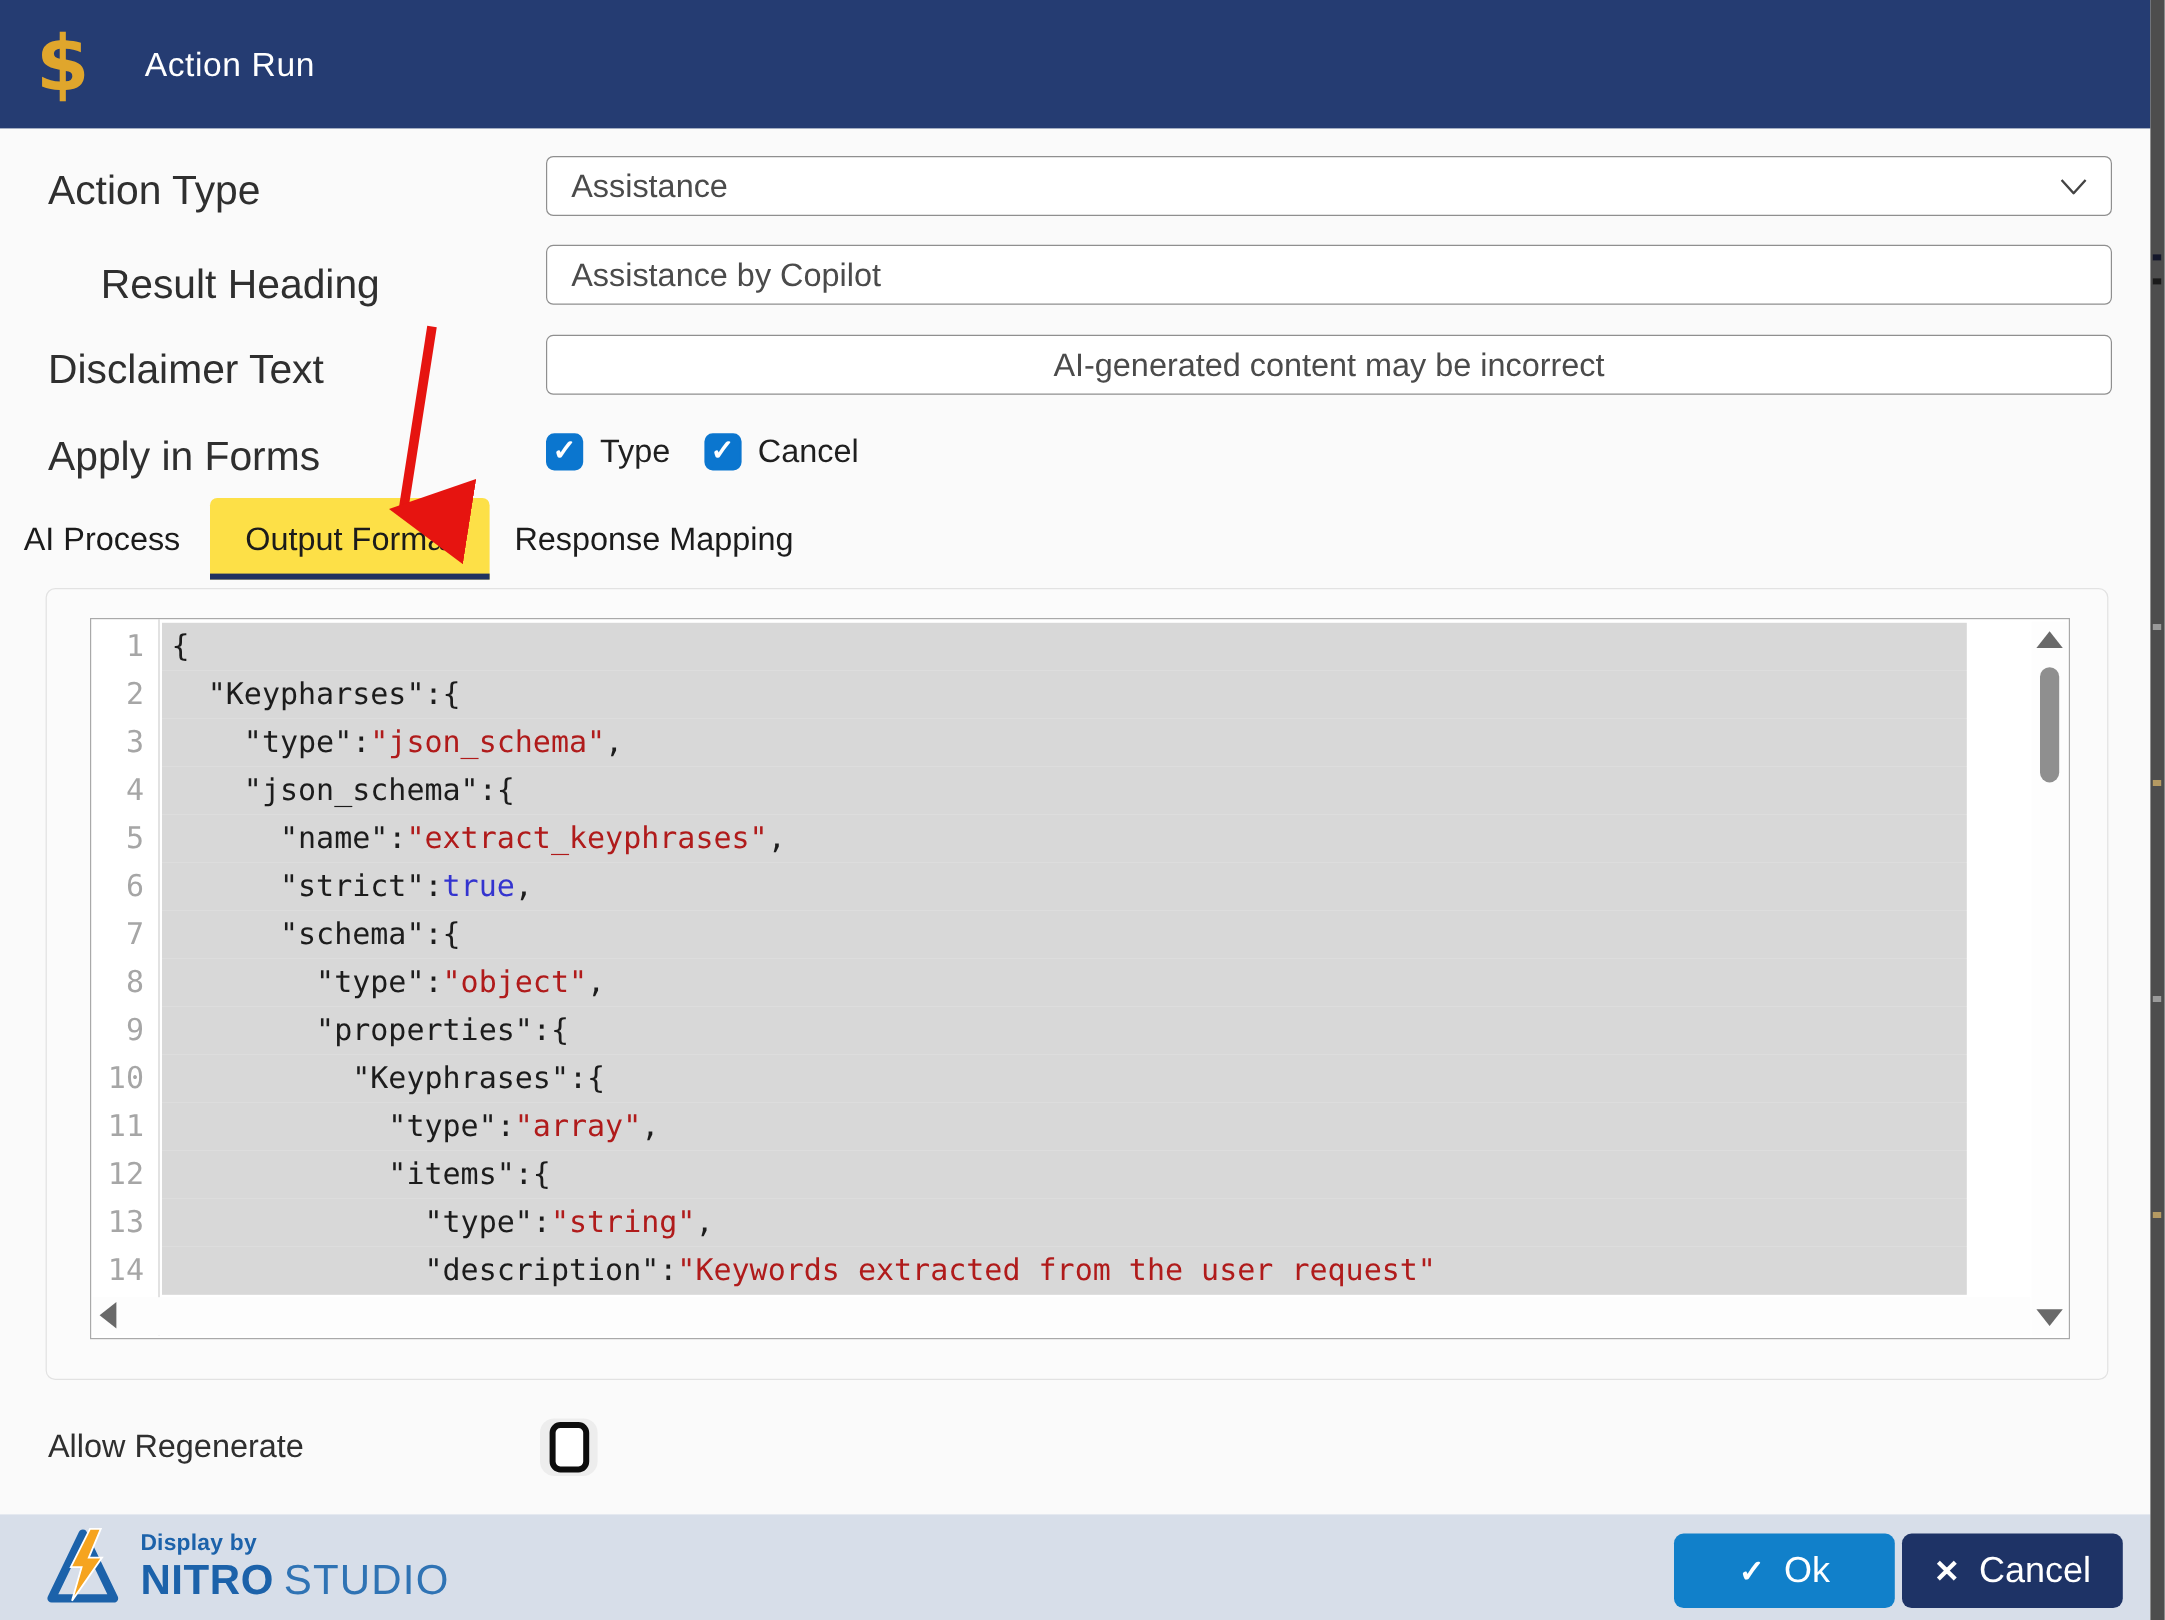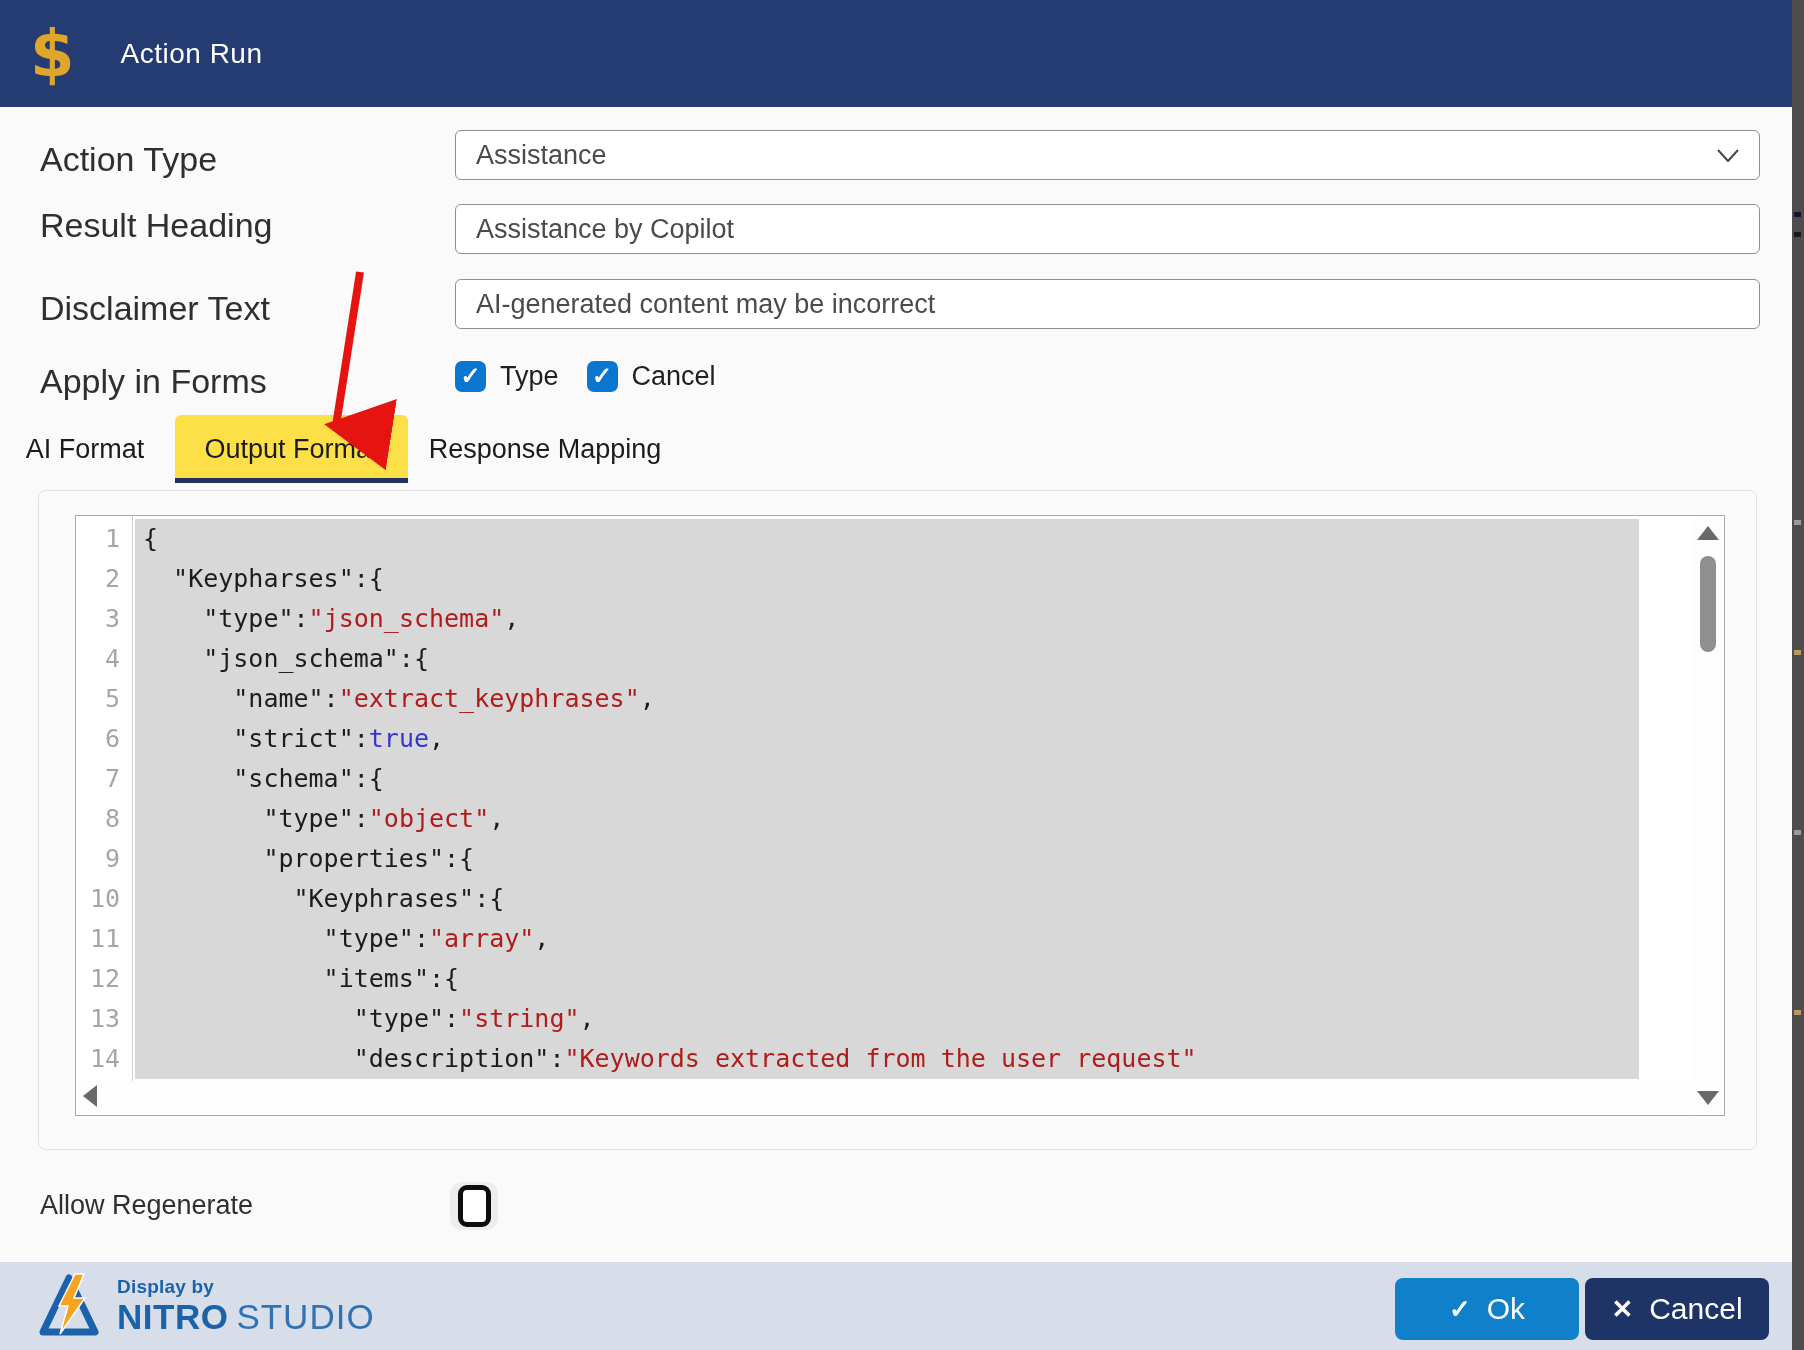--- a/index.html
+++ b/index.html
@@ -109,44 +109,44 @@
   </div>
 
   <div class="frm-label" style="top:140px;">Action Type</div>
   <div class="inputbox selectbox" style="top:130px;">
     <span>Assistance</span>
     <svg width="22" height="13" viewBox="0 0 22 13">
       <polyline points="1,1 11,12 21,1" fill="none" stroke="#444" stroke-width="2"></polyline>
     </svg>
   </div>
 
-  <div class="frm-label" style="top:206px;">Result Heading</div>
+  <div class="frm-label" style="top:218px;margin-left:44px;">Result Heading</div>
   <input class="inputbox" style="top: 204px;" type="text" value="Assistance by Copilot">
 
   <div class="frm-label" style="top:289px;">Disclaimer Text</div>
-  <input class="inputbox" style="top: 279px;" type="text" value="AI-generated content may be incorrect">
+  <input class="inputbox" style="top: 279px; text-align: center;" type="text" value="AI-generated content may be incorrect">
 
   <div class="frm-label" style="top:362px;">Apply in Forms</div>
   <div class="cbrow">
     <div class="cbpair">
       <span class="cb on">
         <span class="tick">✓</span>
       </span>
       <span class="cblabel">Type</span>
     </div>
     <div class="cbpair">
       <span class="cb on">
         <span class="tick">✓</span>
       </span>
       <span class="cblabel">Cancel</span>
     </div>
   </div>
 
   <div class="tabs">
-    <div class="tab" id="tab0">AI Format</div>
+    <div class="tab" id="tab0">AI Process</div>
     <div class="tab active" id="tab1">Output Format</div>
     <div class="tab" id="tab2">Response Mapping</div>
   </div>
 
   <div class="panel"></div>
   <div class="codebox">
     <div class="gutter-divider"></div>
     <div class="code-rows">
         <div class="code-row">
           <span class="ln">1</span>

